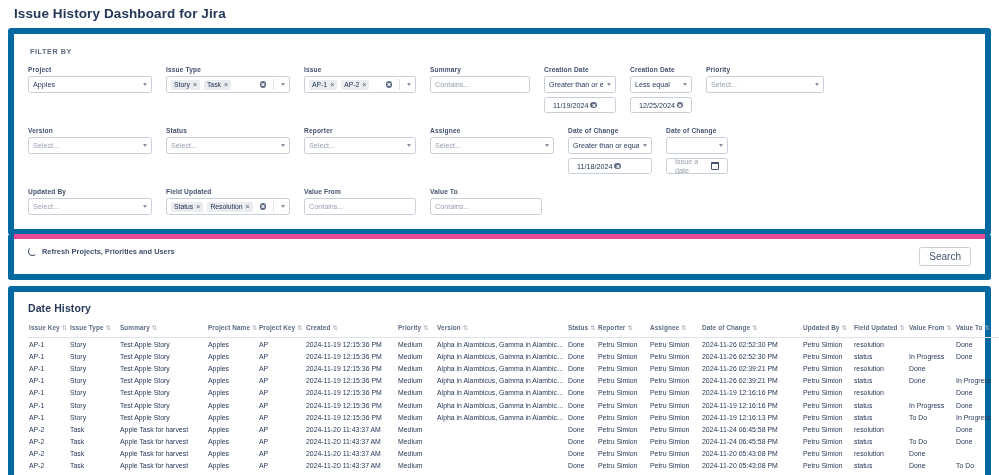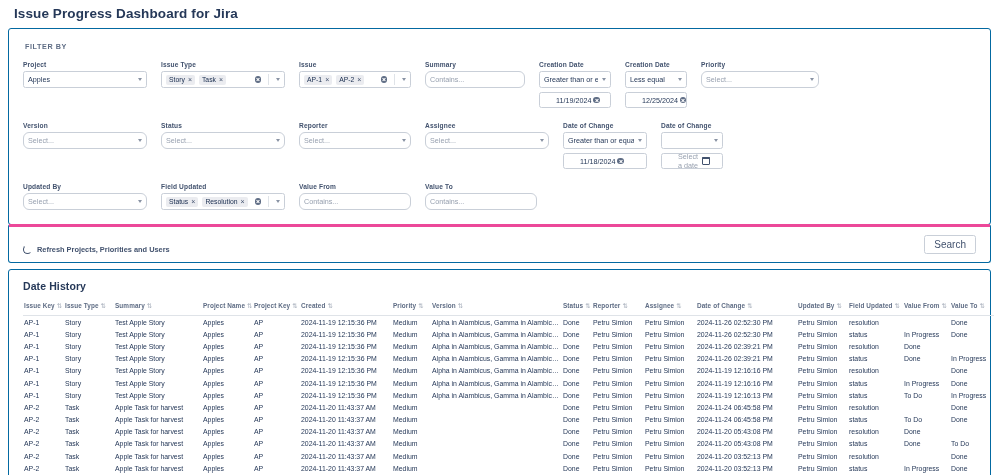--- a/index.html
+++ b/index.html
@@ -15,21 +15,21 @@
 
   .page-title {
     font-size: 13.5px;
     font-weight: bold;
     color: #253858;
     padding: 6px 0 7px 8px;
     letter-spacing: .1px;
   }
 
   .panel {
-    border: 1px solid #0369a1;
+    border: 6px solid #0369a1;
     border-radius: 3px;
     background: #fff;
     margin: 0 2px;
   }
 
   .filter-card { padding: 10px 14px 6px 14px; }
 
   .filter-by {
     font-size: 7.2px;
     letter-spacing: .6px;
@@ -55,21 +55,21 @@
     border: 1px solid #c9cfd8;
     border-radius: 2.5px;
     background: #fff;
     display: flex;
     align-items: center;
     padding: 0 4px;
     font-size: 7.2px;
     color: #253858;
     position: relative;
   }
-  .ctrl.ph { color: #97a0af; border-radius: 6px; }
+  .ctrl.ph { color: #97a0af; }
 
   .ctrl .val { flex: 1; white-space: nowrap; overflow: hidden; }
 
   .caret {
     width: 0; height: 0;
     border-left: 2.6px solid transparent;
     border-right: 2.6px solid transparent;
     border-top: 3.2px solid #8993a4;
     margin-left: 4px;
     flex: none;
@@ -100,40 +100,40 @@
     color: #172b4d;
     padding: 1.5px 3px;
     margin-right: 4px;
     white-space: nowrap;
   }
   .chip .cx { margin-left: 3px; color: #42526e; font-size: 7px; line-height: 1; }
 
   .date-ctrl {
     height: 16px; margin-top: 4px;
     border: 1px solid #c9cfd8; border-radius: 2.5px;
-    display: flex; align-items: center; padding: 0 16px;
+    display: flex; align-items: center; padding: 0 8px;
     font-size: 7.2px; color: #253858; background: #fff;
   }
 
   .cal-icon {
     width: 8px; height: 8px;
     border: 1.1px solid #42526e;
     border-radius: 1px;
     position: relative; flex: none; margin-left: 4px;
   }
   .cal-icon::before {
     content: ""; position: absolute; left: -1.1px; right: -1.1px;
     top: -1.1px; height: 2.4px; background: #42526e;
     border-radius: 1px 1px 0 0;
   }
 
   .refresh-row {
-    display: flex; align-items: flex-end;
+    display: flex; align-items: flex-start;
     padding: 8px 14px 8px 14px;
-    border-top: 3px solid #ec4899;
+    border-top: 5px solid #ec4899;
   }
   .refresh-btn {
     display: flex; align-items: center;
     font-size: 7.4px; color: #42526e; font-weight: bold;
     cursor: pointer;
   }
   .refresh-ic {
     width: 9px; height: 9px; margin-right: 5px;
     border: 1.3px solid #42526e;
     border-radius: 50%;
@@ -186,21 +186,21 @@
   .w-prio { width: 118px; }
   .w-sel { width: 124px; }
   .w-dchg { width: 84px; }
   .w-dchg2 { width: 62px; }
 </style>
 </head>
 <body>
 
 <div class="page">
 
-  <div class="page-title">Issue Progress Dashboard for Jira</div>
+  <div class="page-title">Issue History Dashboard for Jira</div>
 
   <div class="panel filter-card">
     <div class="filter-by">FILTER BY</div>
 
     <div class="frow">
 
       <div class="fgroup w-proj">
         <div class="flabel">Project</div>
         <div class="ctrl">
           <span class="val">Apples</span>
@@ -330,21 +330,21 @@
         </div>
       </div>
 
       <div class="fgroup w-dchg2">
         <div class="flabel">Date of Change</div>
         <div class="ctrl">
           <span class="val"></span>
           <span class="caret"></span>
         </div>
         <div class="date-ctrl ph">
-          <span class="val" style="color:#97a0af">Select a date</span>
+          <span class="val" style="color:#97a0af">Issue a date</span>
           <span class="cal-icon"></span>
         </div>
       </div>
     </div>
 
     <div class="frow" style="margin-bottom:8px">
 
       <div class="fgroup w-proj">
         <div class="flabel">Updated By</div>
         <div class="ctrl ph">

